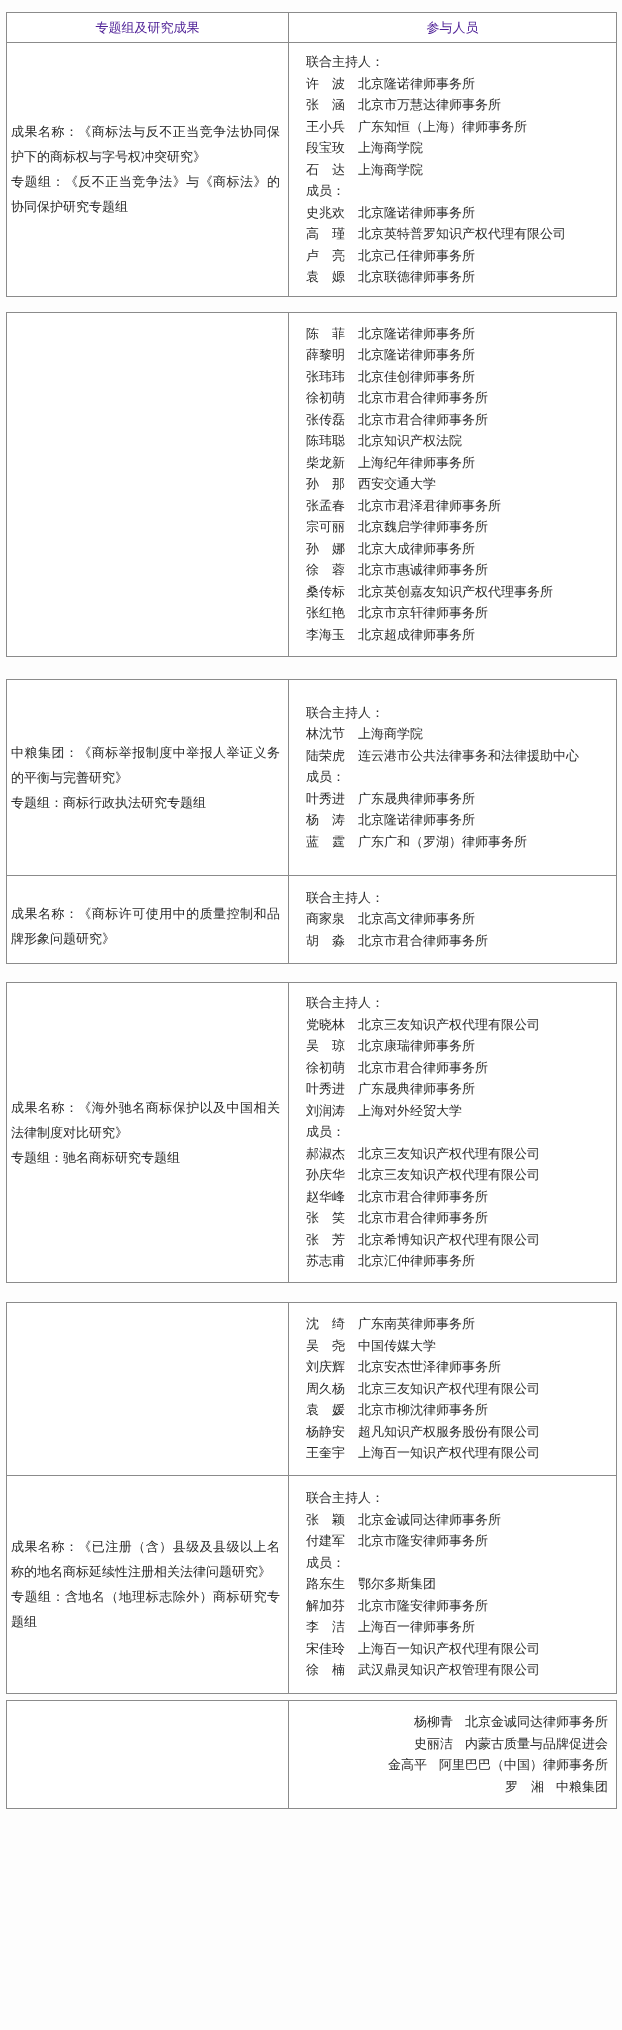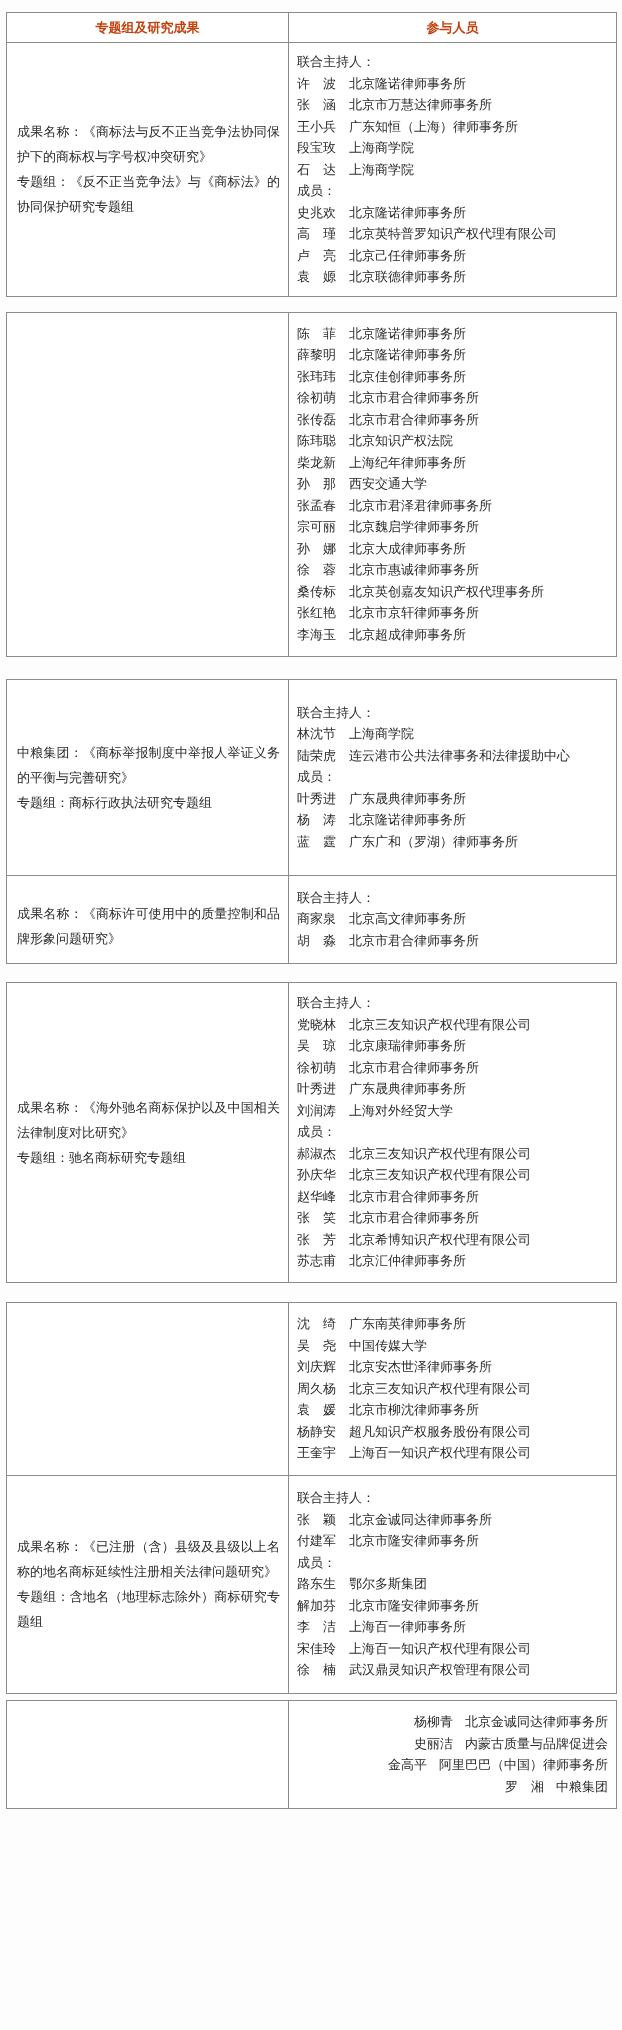--- a/index.html
+++ b/index.html
@@ -24,27 +24,27 @@
   table.data-table th,
   table.data-table td {
     border: 1px solid #8b8b8b;
     font-size: 13px;
     vertical-align: middle;
     box-sizing: border-box;
   }
   col.c-left  { width: 282px; }
   col.c-right { width: 328px; }
   th {
-    font-weight: bold;
+    font-weight: normal;
     text-align: center;
     height: 30px;
-    color: #c2410c;
-  }
-  .cell-left  { padding: 8px 8px 8px 10px; font-family: Liberation Serif, serif; }
-  .cell-right { padding: 8px 8px 8px 8px; }
+    color: #4c1d95;
+  }
+  .cell-left  { padding: 8px 8px 8px 4px; font-family: Liberation Serif, serif; }
+  .cell-right { padding: 8px 8px 8px 17px; }
   .left-line {
     margin: 0;
     line-height: 25px;
     text-align: justify;
   }
   .p-line {
     line-height: 21.5px;
     white-space: nowrap;
     overflow: hidden;
   }

